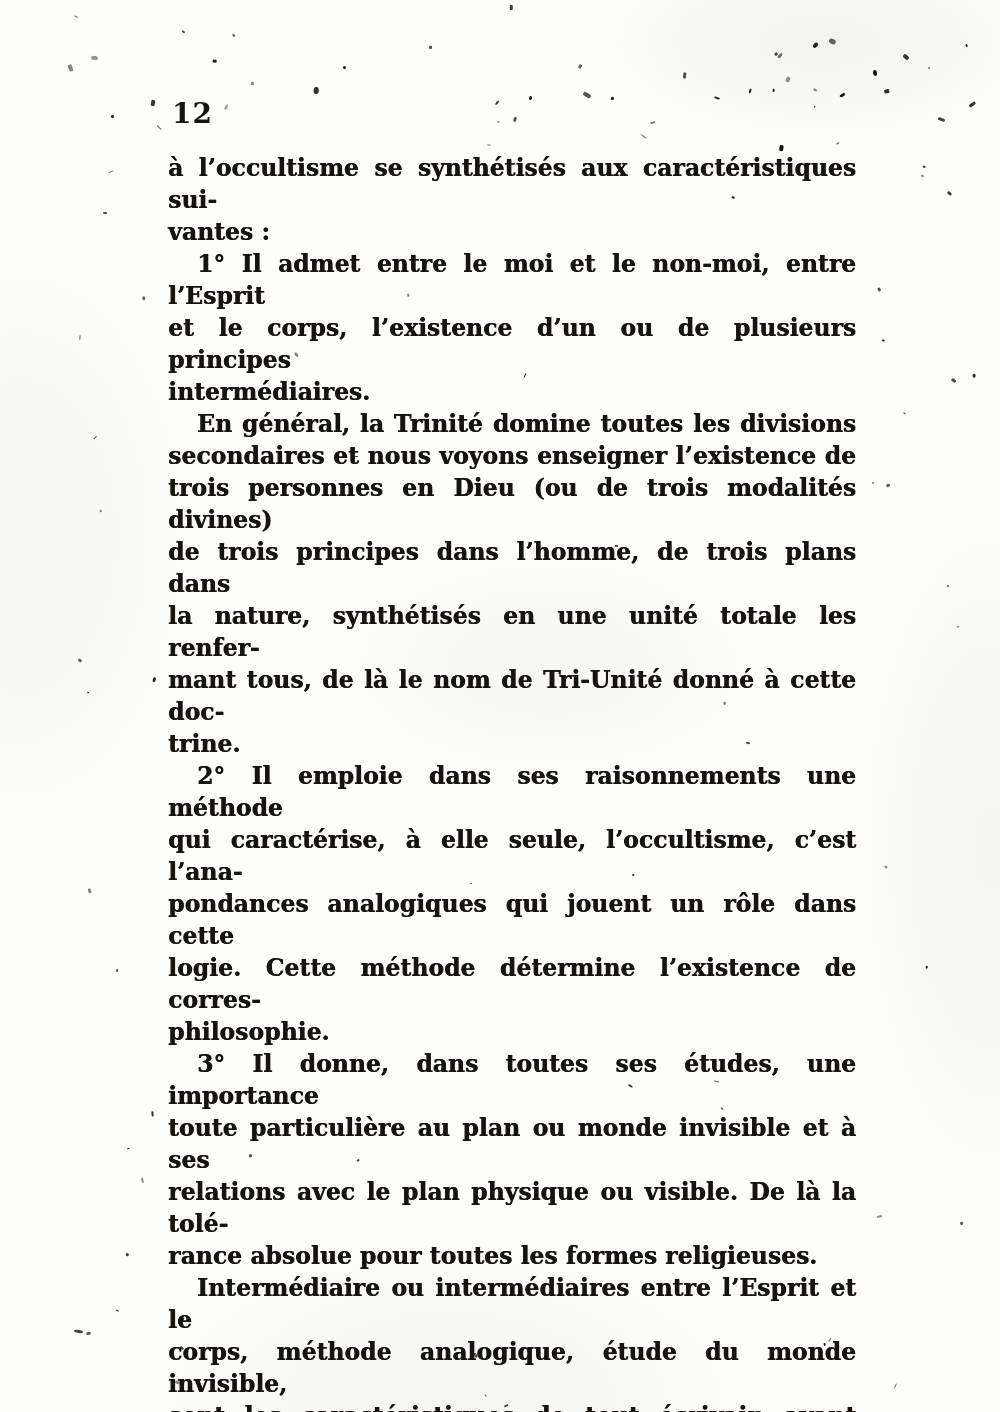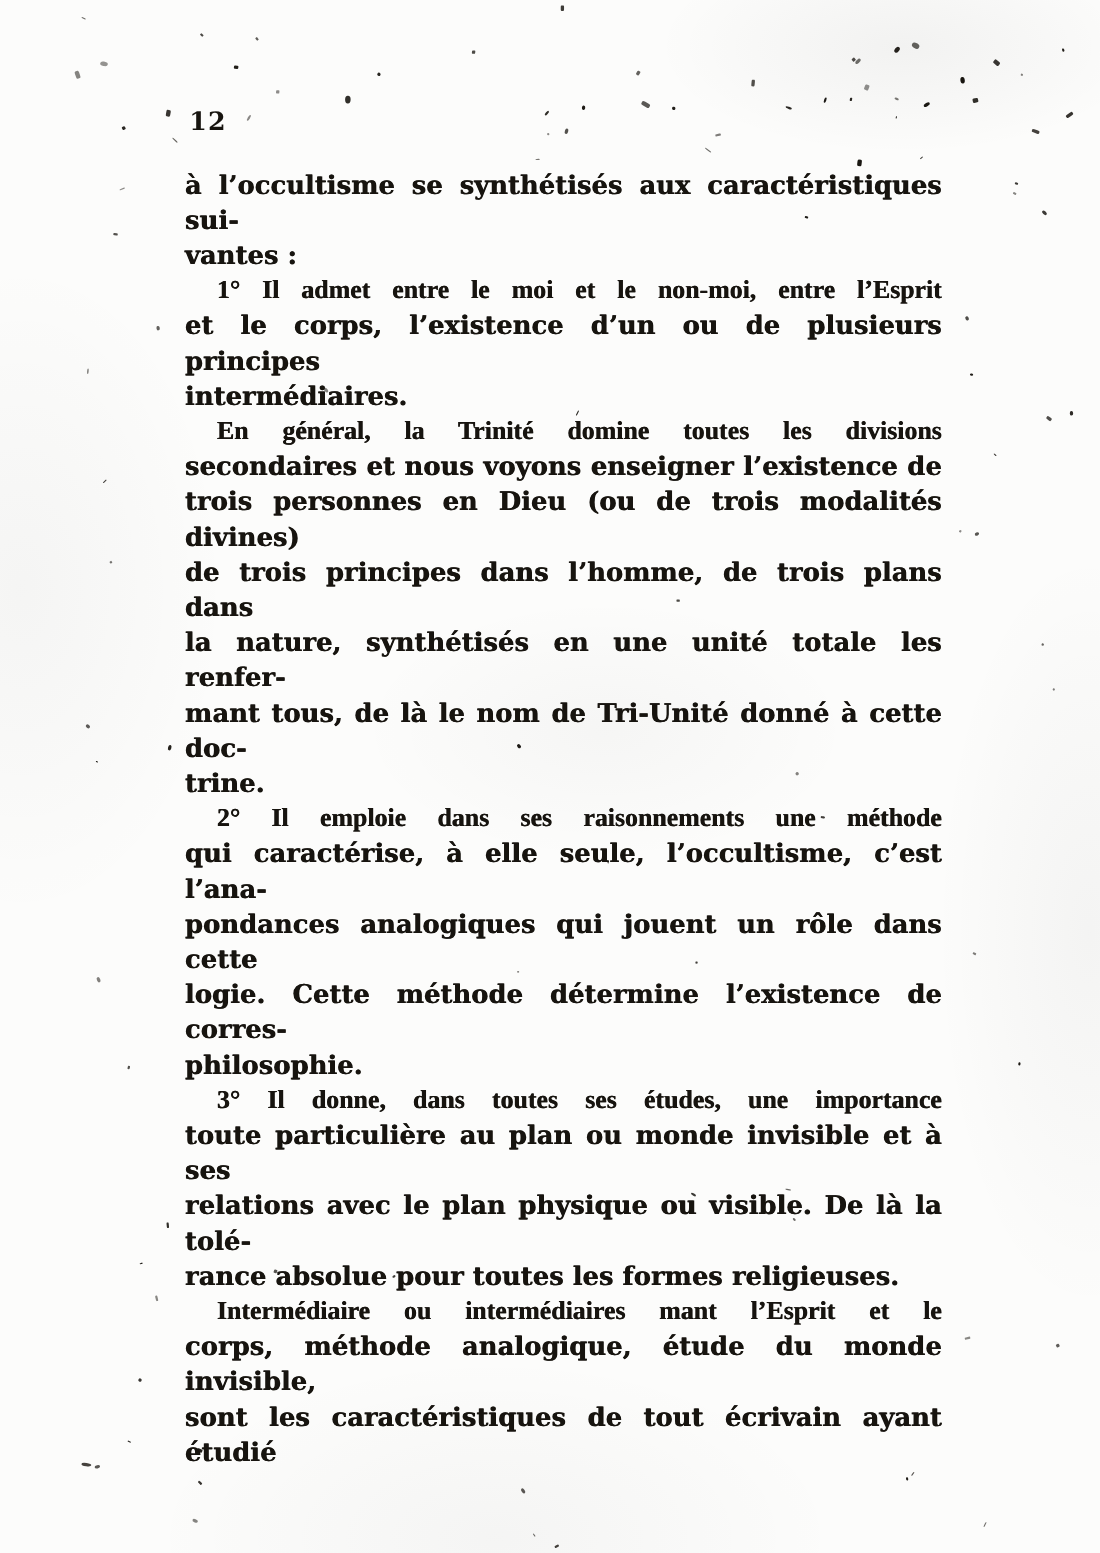--- a/index.html
+++ b/index.html
@@ -14,21 +14,21 @@
       radial-gradient(ellipse 260px 420px at 2% 38%, rgba(20,20,20,0.03), transparent 72%),
       radial-gradient(ellipse 300px 160px at 55% 47%, rgba(20,20,20,0.028), transparent 75%),
       radial-gradient(ellipse 420px 220px at 45% 99%, rgba(20,20,20,0.03), transparent 75%),
       radial-gradient(ellipse 200px 500px at 99% 60%, rgba(20,20,20,0.035), transparent 70%);
     font-family:"DejaVu Serif", serif;
     color:#17140f;
   }
   .running-header { position:absolute; top:96px; left:0; right:0; height:34px; }
   .page-number {
     position:absolute; left:172px; top:1px;
-    font-size:23px; font-weight:bold; letter-spacing:1px;
+    font-size:28px; font-weight:bold; letter-spacing:1px;
   }
   .running-title {
     position:absolute; left:90px; right:50px; top:5px;
     text-align:center;
     font-size:18.5px; font-weight:bold;
     letter-spacing:2.6px; word-spacing:7px;
     text-shadow:0.4px 0 0 currentColor;
   }
   .body-text {
     position:absolute; left:168px; top:152px; width:688px;
@@ -36,21 +36,21 @@
   }
   .line {
     text-align:justify;
     -moz-text-align-last:justify;
     text-align-last:justify;
     text-shadow:0.5px 0 0 currentColor;
     white-space:nowrap;
   }
   .line.justified { white-space:normal; }
   .line.last { text-align-last:left; -moz-text-align-last:left; white-space:normal; }
-  .line.indent { text-indent:29px;font-family:Liberation Serif, serif; }
+  .line.indent { text-indent:29px; }
   .speck { position:absolute; background:#16130e; pointer-events:none; }
 </style>
 </head>
 <body>
 
 <div class="page">
   <div class="running-header">
     <div class="page-number">12</div>
   </div>
 
@@ -69,21 +69,21 @@
       <div class="line last">trine.</div>
       <div class="line justified indent">2° Il emploie dans ses raisonnements une méthode</div>
       <div class="line justified">qui caractérise, à elle seule, l’occultisme, c’est l’ana-</div>
       <div class="line justified">pondances analogiques qui jouent un rôle dans cette</div>
       <div class="line justified">logie. Cette méthode détermine l’existence de corres-</div>
       <div class="line last">philosophie.</div>
       <div class="line justified indent">3° Il donne, dans toutes ses études, une importance</div>
       <div class="line justified">toute particulière au plan ou monde invisible et à ses</div>
       <div class="line justified">relations avec le plan physique ou visible. De là la tolé-</div>
       <div class="line last">rance absolue pour toutes les formes religieuses.</div>
-      <div class="line justified indent">Intermédiaire ou intermédiaires mant l’Esprit et le</div>
+      <div class="line justified indent">Intermédiaire ou intermédiaires entre l’Esprit et le</div>
       <div class="line justified">corps, méthode analogique, étude du monde invisible,</div>
       <div class="line justified">sont les caractéristiques de tout écrivain ayant étudié</div>
     </div>
 
   <div id="noise-layer">
       <span class="speck" style="left: 884.772px; top: 88.5129px; width: 3.98845px; height: 4.54687px; opacity: 0.883548; border-radius: 25%; transform: rotate(78.4549deg);"></span>
       <span class="speck" style="left: 771.659px; top: 89.085px; width: 2.8303px; height: 2.4256px; opacity: 0.917066; border-radius: 25%; transform: rotate(101.705deg);"></span>
       <span class="speck" style="left: 814.465px; top: 87.5482px; width: 2.24498px; height: 3.97118px; opacity: 0.566747; border-radius: 50%; transform: rotate(113.753deg);"></span>
       <span class="speck" style="left: 212.899px; top: 58.6233px; width: 3.03128px; height: 4.29989px; opacity: 0.948644; border-radius: 25%; transform: rotate(97.5452deg);"></span>
       <span class="speck" style="left: 776.685px; top: 54.0021px; width: 5.92345px; height: 3.23732px; opacity: 0.609939; border-radius: 50%; transform: rotate(134.525deg);"></span>

